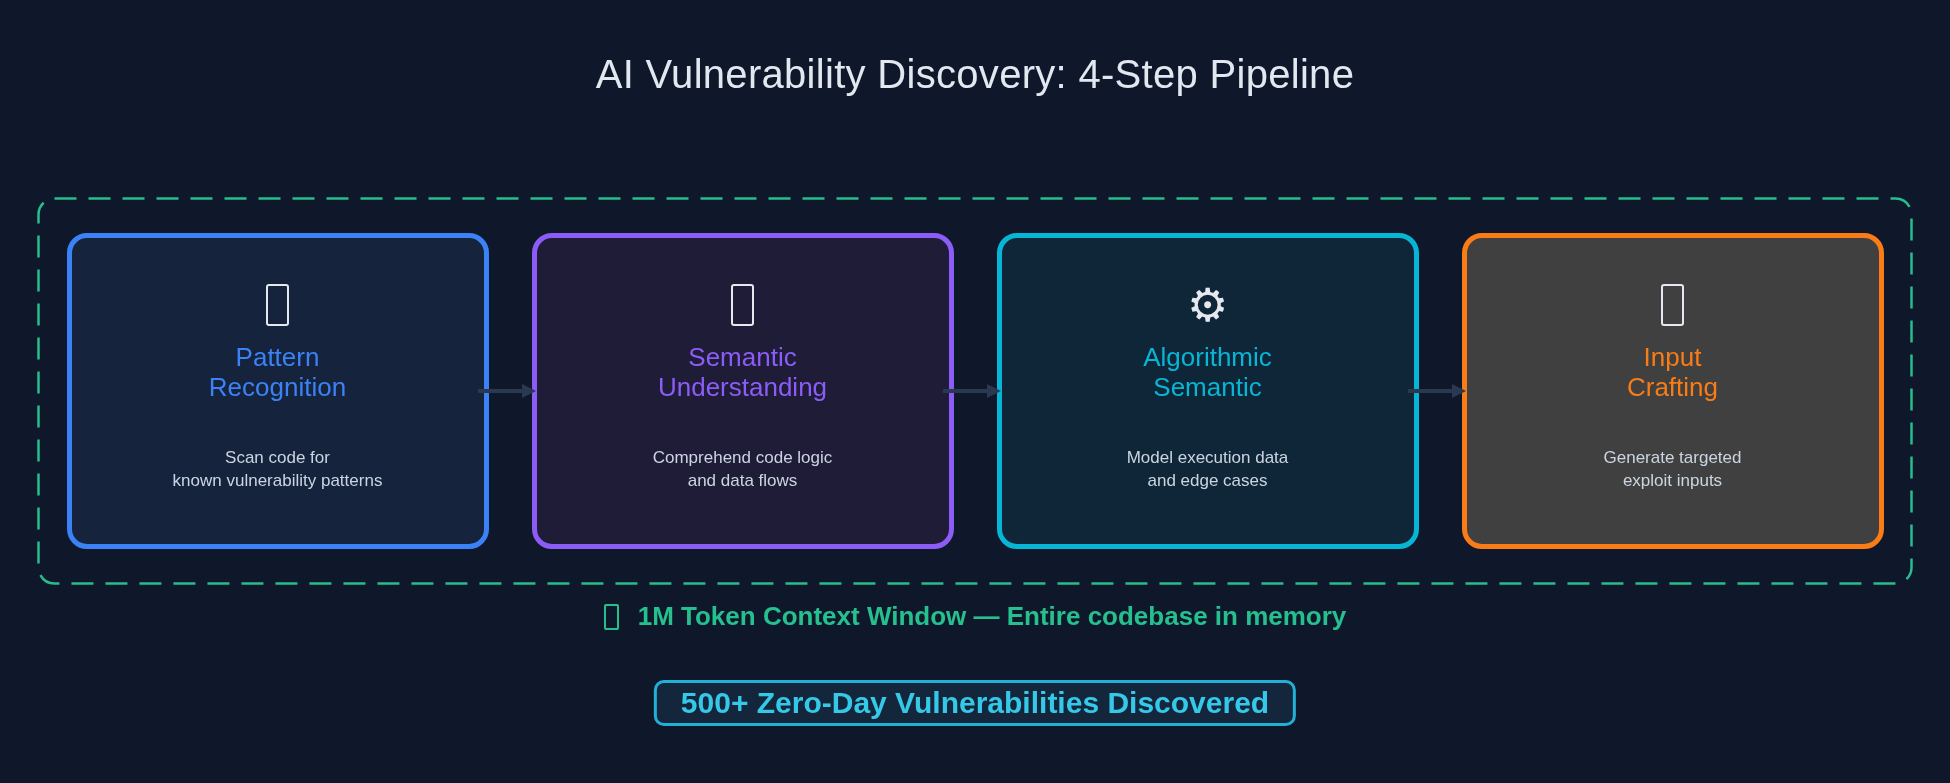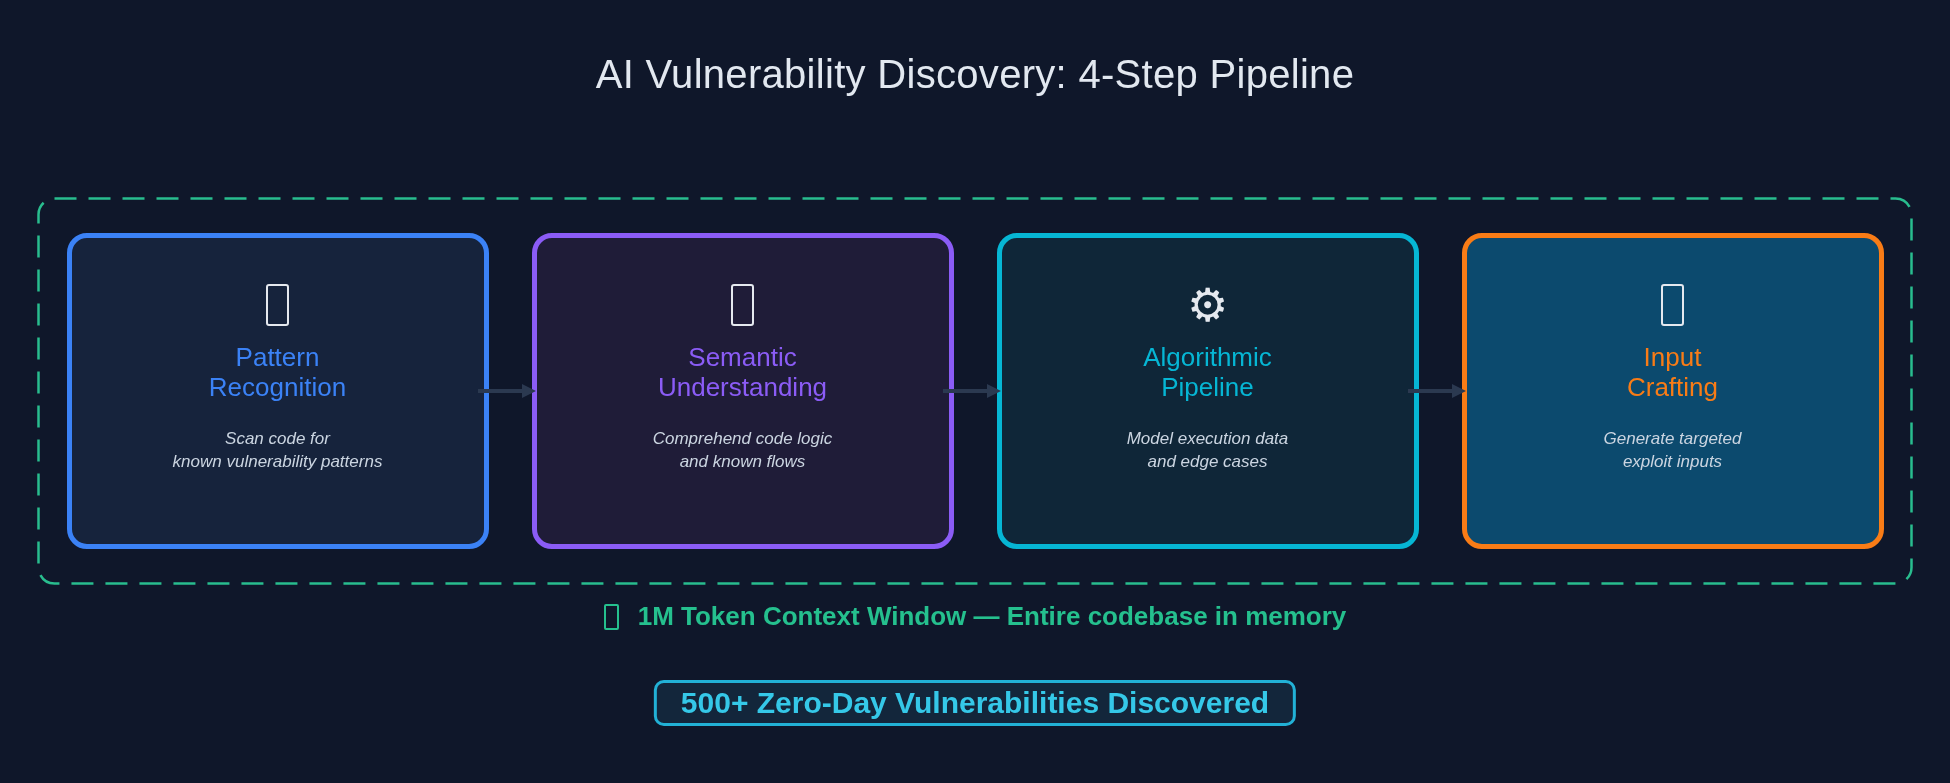--- a/index.html
+++ b/index.html
@@ -71,26 +71,25 @@
   .card-title {
     margin-top:14px;
     font-size:26px;
     font-weight:normal;
     line-height:30px;
     color:var(--accent,#3b82f6);
     white-space:pre-line;
   }
 
   .card-desc {
-    margin-top:25px;
+    margin-top:44px;
     font-size:17px;
     line-height:23px;
     color:var(--desc-color,#cbd5e1);
     white-space:pre-line;
-    font-style:italic;
   }
 
   .arrow {
     position:absolute;
     top:384px;
     width:58px; height:14px;
   }
   .arrow::before {
     content:"";
     position:absolute;
@@ -166,34 +165,34 @@
 known vulnerability patterns</div>
   </div>
 
   <div class="card" style="--accent: #8b5cf6; background: rgb(31, 28, 56);">
     <div class="icon-row">
       <span class="icon tofu"></span>
     </div>
     <div class="card-title">Semantic
 Understanding</div>
     <div class="card-desc">Comprehend code logic
-and known flows</div>
+and data flows</div>
   </div>
 
   <div class="card" style="--accent: #06b6d4; background: rgb(15, 38, 56);">
     <div class="icon-row">
       <span class="icon gear">⚙</span>
     </div>
     <div class="card-title">Algorithmic
-Pipeline</div>
+Semantic</div>
     <div class="card-desc">Model execution data
 and edge cases</div>
   </div>
 
-  <div class="card" style="--accent: #f97c16; background: #0c4a6e;">
+  <div class="card" style="--accent: #f97c16; background: #404040;">
     <div class="icon-row">
       <span class="icon tofu"></span>
     </div>
     <div class="card-title">Input
 Crafting</div>
     <div class="card-desc">Generate targeted
 exploit inputs</div>
   </div>
 
 </div>

